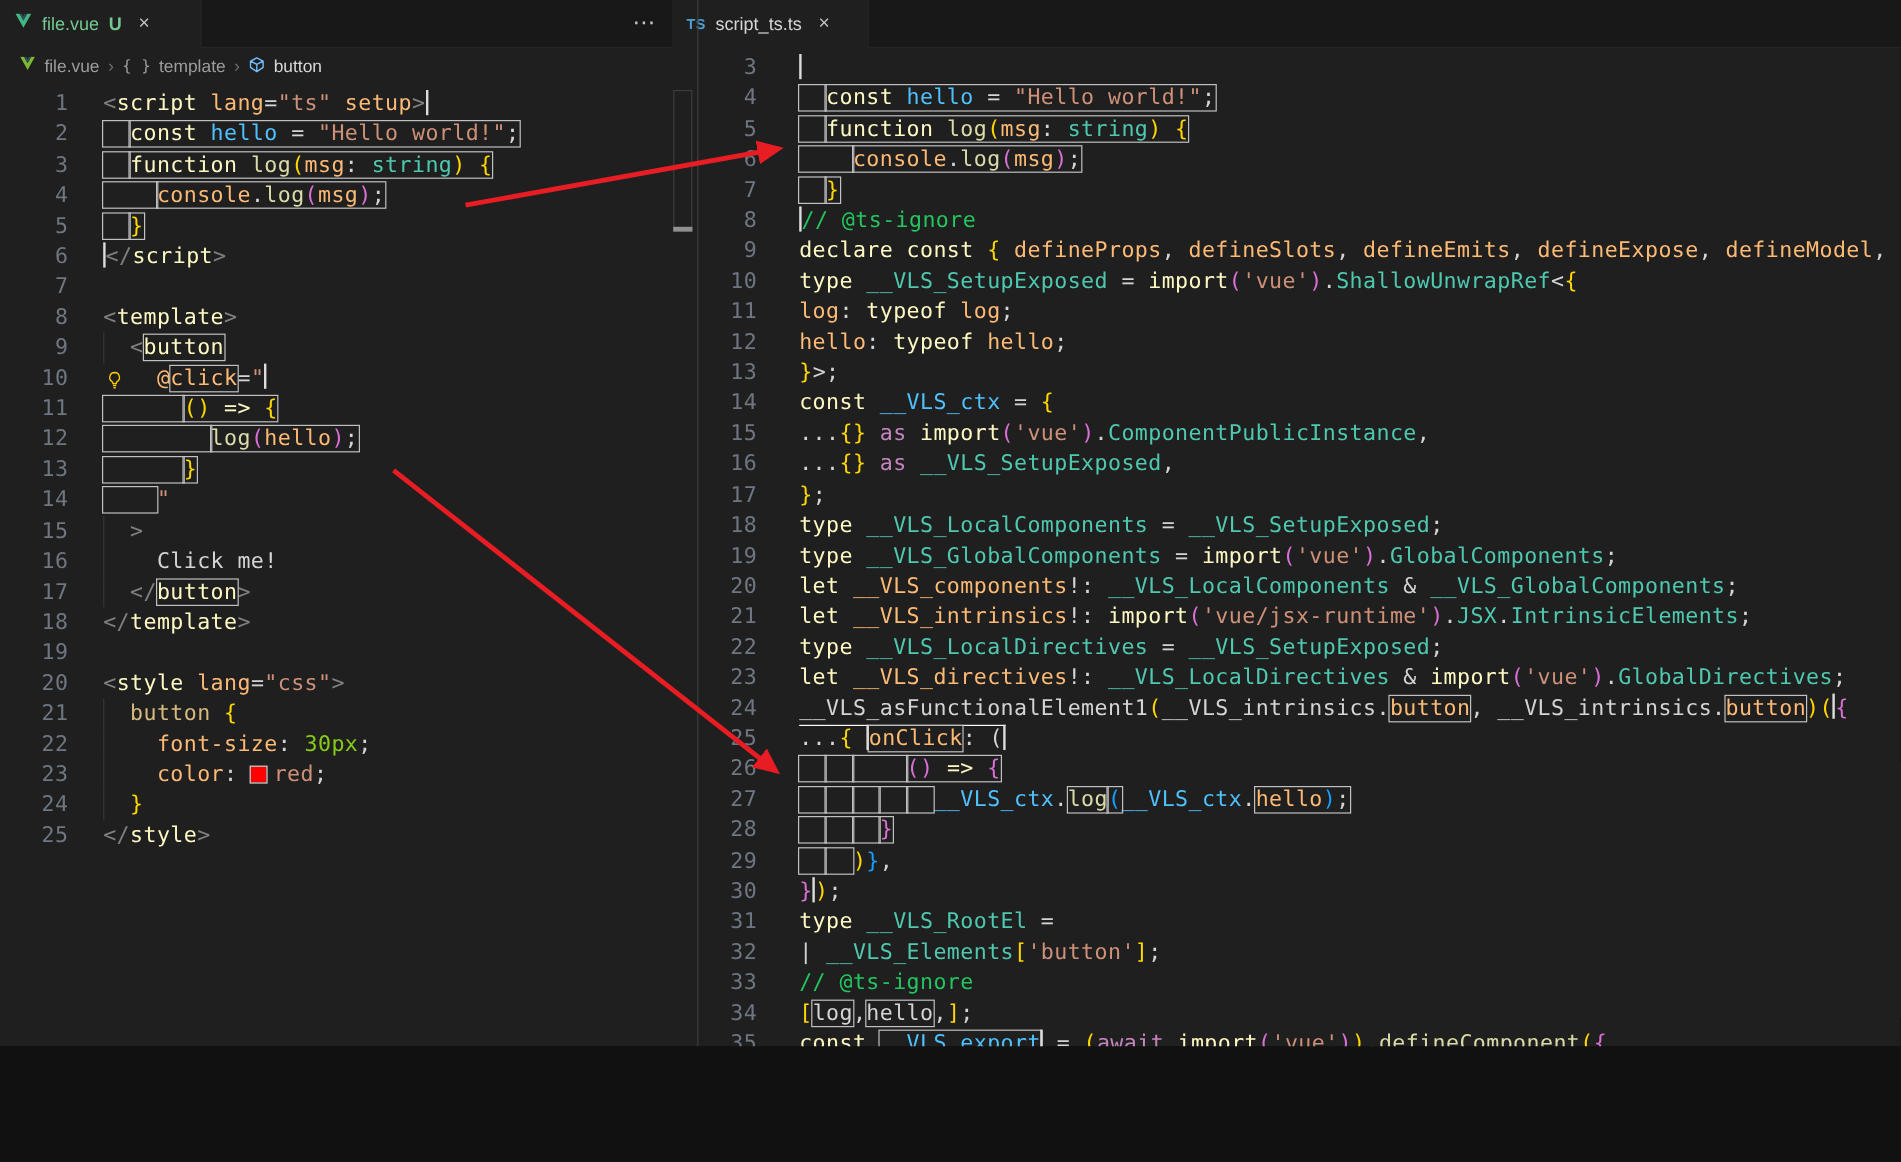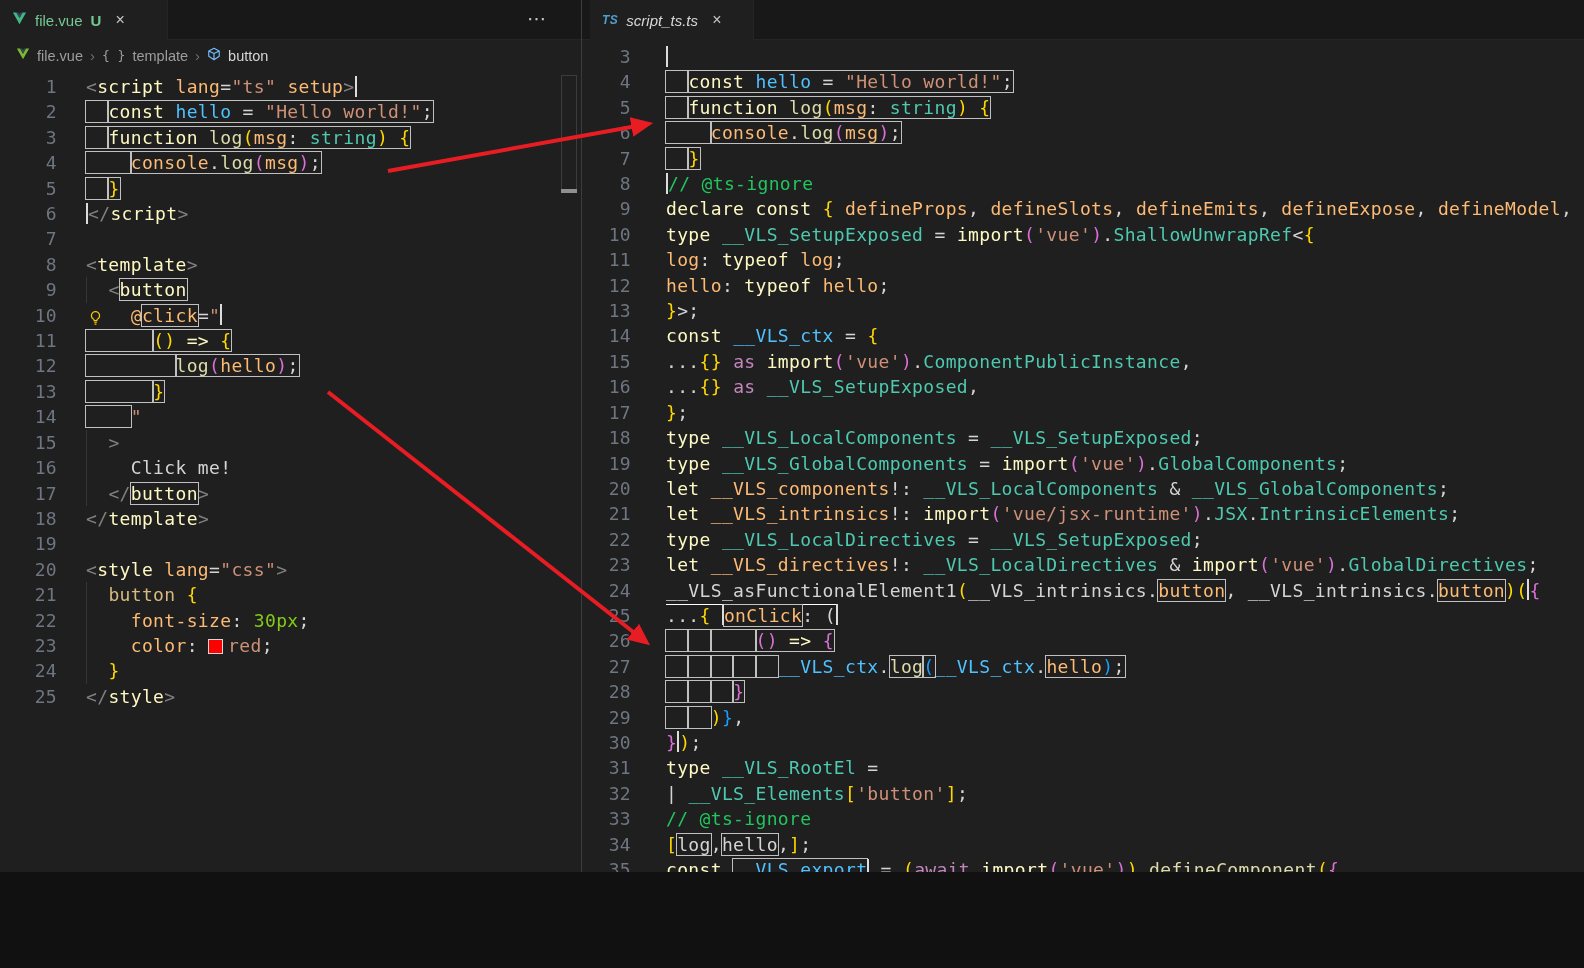--- a/index.html
+++ b/index.html
@@ -4,21 +4,21 @@
 <style>
   html,body{margin:0;padding:0;background:#111;}
   .app{position:relative;width:1584px;height:872px;background:#1f1f1f;overflow:hidden;
        font-family:"Liberation Sans",sans-serif;}
   
   .tabbar{position:absolute;left:0;top:0;width:1584px;height:40px;background:#181818;
           border-bottom:1px solid #252525;box-sizing:border-box;}
   .tab{position:absolute;top:0;height:40px;display:flex;align-items:center;gap:8px;
        padding:0 12px;background:#1f1f1f;border-right:1px solid #252525;font-size:15px;box-sizing:border-box;}
   #tab-left{left:0;min-width:168px;}
-  #tab-right{left:590px;min-width:164px;font-style:italic;}
+  #tab-right{left:560px;min-width:164px;}
   .close{color:#c5c5c5;font-size:16px;margin-left:6px;cursor:pointer;}
   .badge{color:#73c991;font-weight:bold;}
   .title-green{color:#73c991;}
   .title-white{color:#d7d7d7;}
   .ts-ico{color:#4d9fd0;font-weight:bold;font-size:12px;letter-spacing:.5px;}
   .more{position:absolute;left:527px;top:7px;color:#c5c5c5;font-size:19px;letter-spacing:1px;cursor:pointer;}
   
   .breadcrumb{position:absolute;left:0;top:40px;width:581px;height:31px;display:flex;align-items:center;
               gap:7px;padding-left:16px;color:#9d9d9d;font-size:14.5px;background:#1f1f1f;box-sizing:border-box;}
   .crumb-sep{color:#6f6f6f;font-size:15px;}

